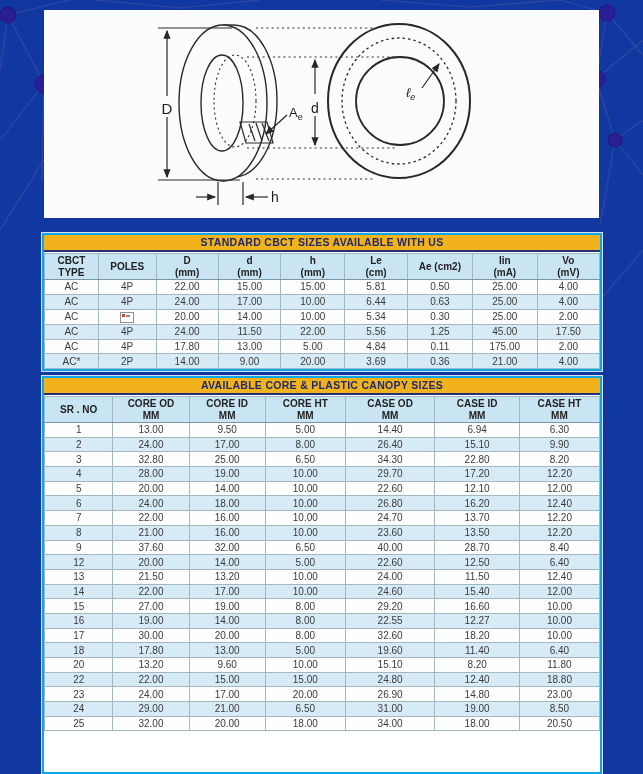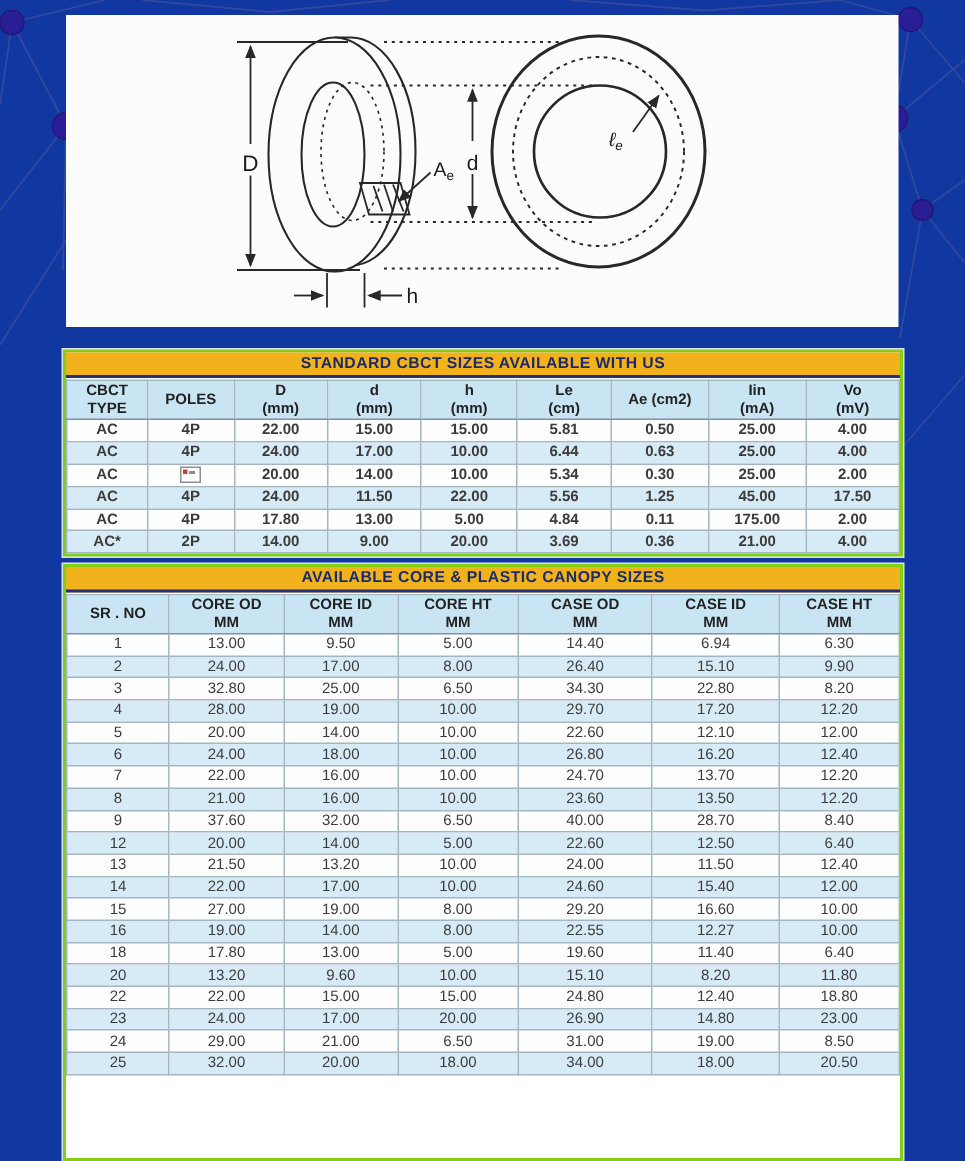--- a/index.html
+++ b/index.html
@@ -13,41 +13,41 @@
   
   .panel{
     position:absolute;left:44px;top:10px;width:555px;height:208px;
     background:#fcfcfc;
   }
   .panel svg{display:block;}
 
   
   .tbl-wrap{
     position:absolute;left:42px;width:560px;background:#fff;
-    border:2px solid #84cc16;box-shadow:0 0 0 1px #d9dfee;
+    border:2px solid #0ea5e9;box-shadow:0 0 0 1px #d9dfee;
     box-sizing:border-box;
   }
   .t1{top:233px;}
   .t2{top:376px;height:398px;overflow:hidden;}
   .tbl-title{
     background:#f2b21c;color:#1c2a6d;text-align:center;
     font-size:10.5px;font-weight:bold;letter-spacing:.3px;
     height:15px;line-height:15px;border-bottom:2px solid #23307a;
   }
   table{border-collapse:collapse;width:100%;table-layout:fixed;margin-top:1px;}
   th,td{
     border:1px solid #a3b6c4;text-align:center;padding:0;
     font-size:10px;color:#3b3b3b;overflow:hidden;
   }
   th{
     background:#c9e5f4;color:#222;font-weight:bold;
     white-space:pre-line;line-height:1.15;height:25px;
     border-bottom:1px solid #7d93a3;
   }
-  .t1 td{height:13.9px;font-weight:bold;}
+  .t1 td{height:13.9px;}
   .t2 td{height:13.7px;}
   tbody tr:nth-child(even) td{background:#d7ebf7;}
   tbody tr:nth-child(odd) td{background:#fefefe;}
 
   
   .broken-img{
     display:inline-block;width:12px;height:9px;border:1px solid #8f8f8f;
     background:#fff;position:relative;vertical-align:middle;
   }
   .broken-img::before{
@@ -418,20 +418,29 @@
         <tr>
           <td>16</td>
           <td>19.00</td>
           <td>14.00</td>
           <td>8.00</td>
           <td>22.55</td>
           <td>12.27</td>
           <td>10.00</td>
         </tr>
         <tr>
+          <td>17</td>
+          <td>30.00</td>
+          <td>20.00</td>
+          <td>8.00</td>
+          <td>32.60</td>
+          <td>18.20</td>
+          <td>10.00</td>
+        </tr>
+        <tr>
           <td>18</td>
           <td>17.80</td>
           <td>13.00</td>
           <td>5.00</td>
           <td>19.60</td>
           <td>11.40</td>
           <td>6.40</td>
         </tr>
         <tr>
           <td>20</td>

